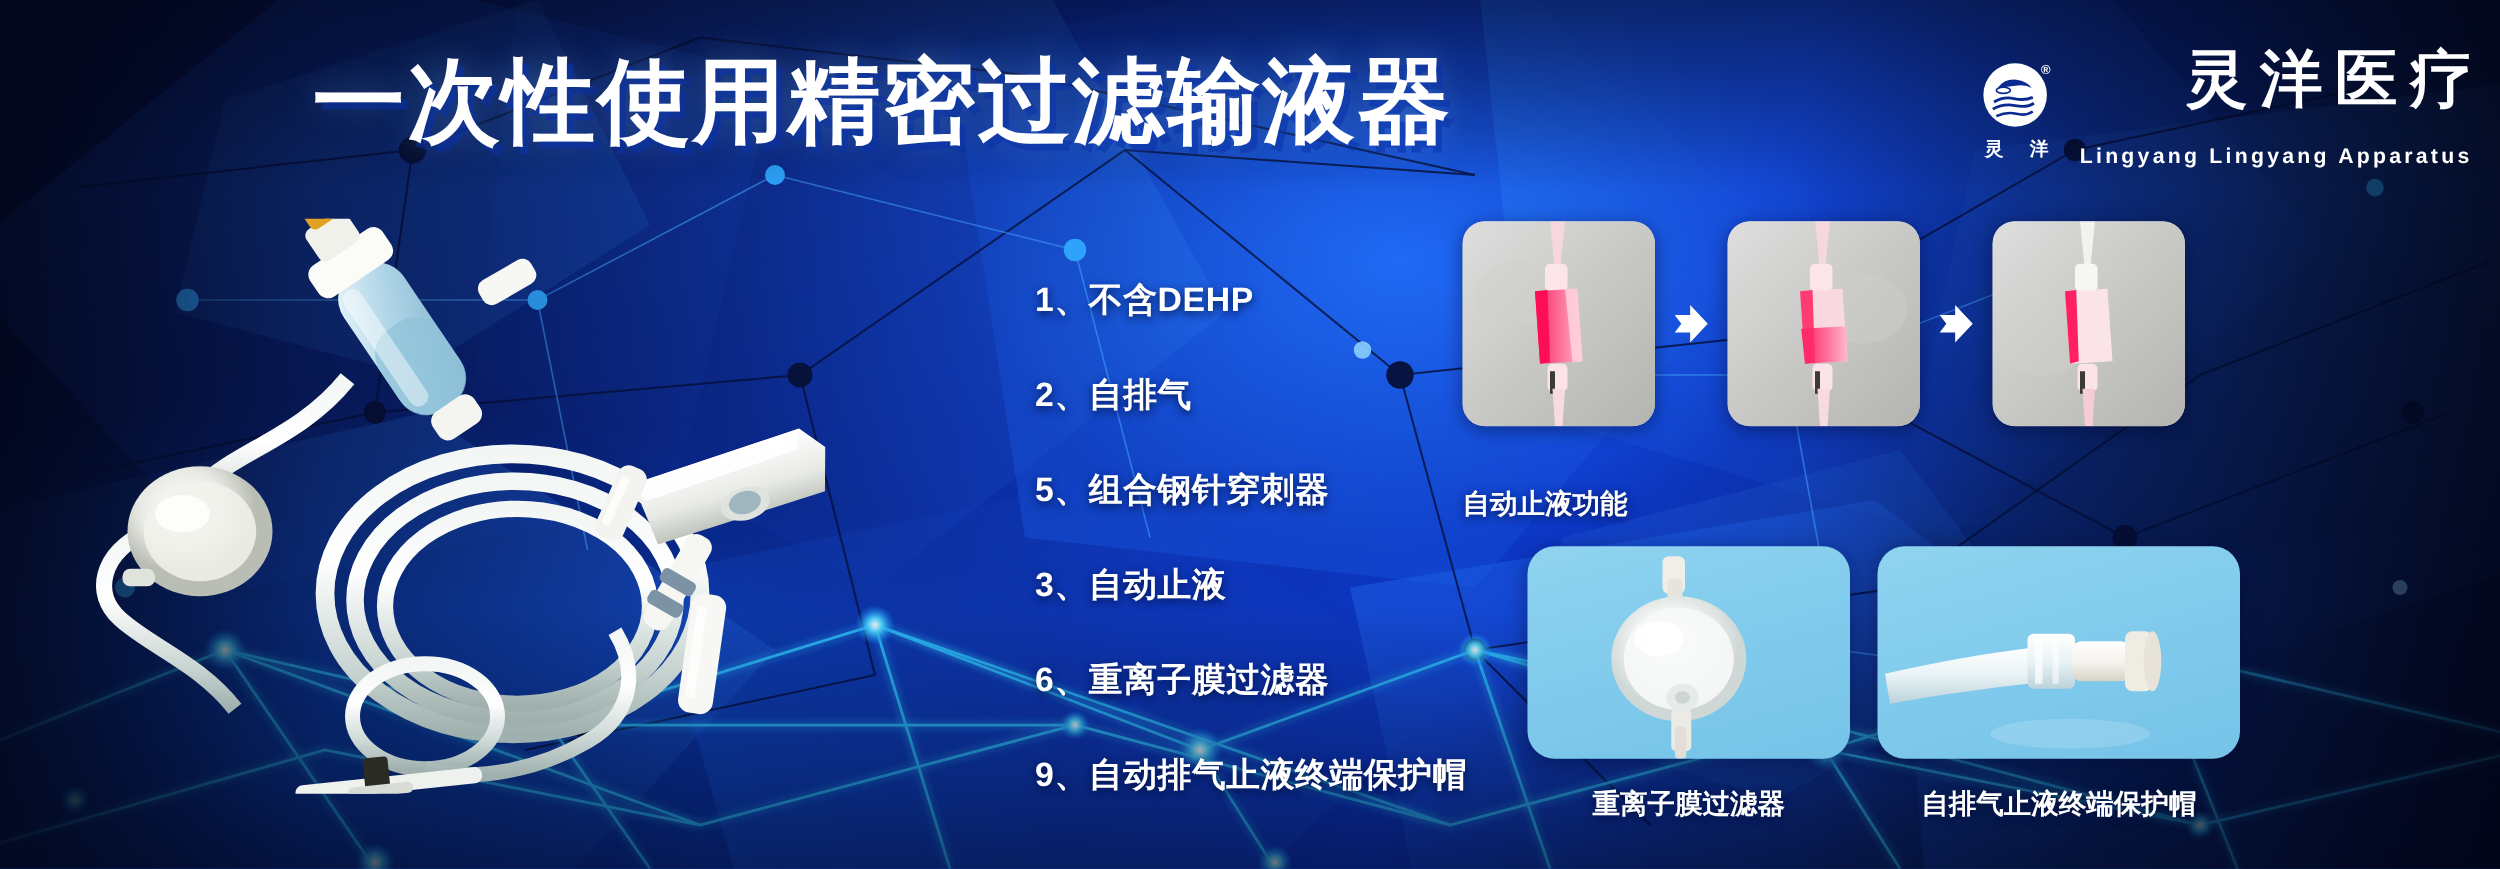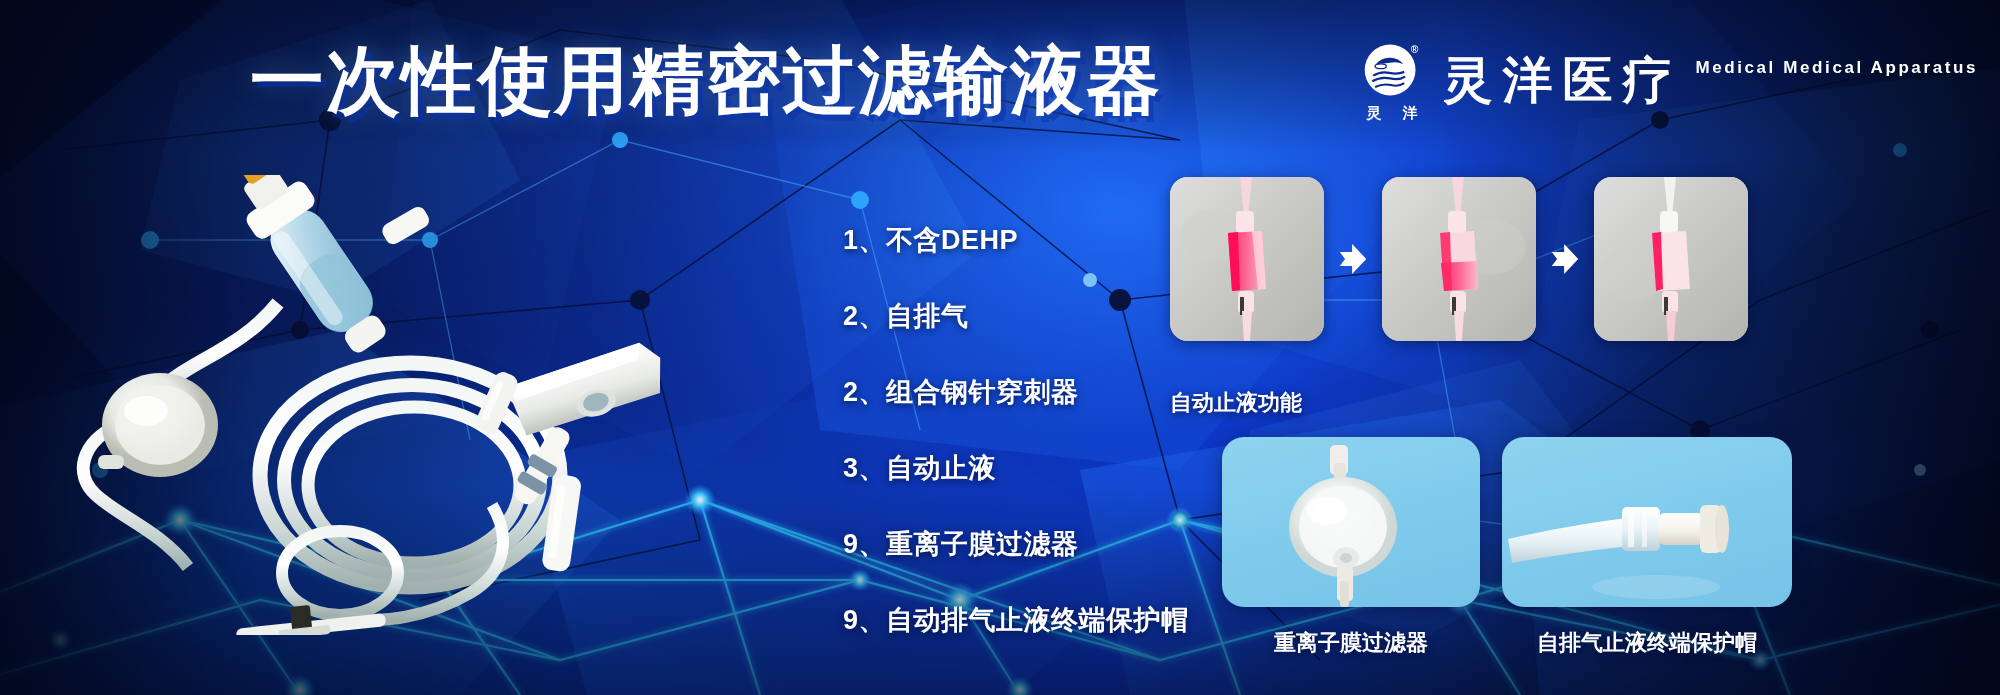--- a/index.html
+++ b/index.html
@@ -33,26 +33,26 @@
     text-shadow:
       5px 6px 0 rgba(10,50,170,.55),
       0 0 26px rgba(120,190,255,.35);
   }
 
   
   #brand{position:absolute;right:22px;top:38px;display:flex;align-items:center;gap:18px;}
   .mark{display:flex;flex-direction:column;align-items:center;gap:2px;}
   .mark-circle{position:relative;width:64px;height:64px;}
   .mark-sub{display:flex;gap:20px;font-size:15px;font-weight:700;color:#fff;letter-spacing:1px;}
-  .brand-text{display:flex;flex-direction:row;align-items:flex-start;gap:23px;}
+  .brand-text{display:flex;flex-direction:column;align-items:flex-end;gap:23px;}
   .brand-cn{font-size:50px;line-height:1.02;font-weight:700;color:#fff;letter-spacing:10px;margin-right:-10px;}
   .brand-en{font-size:17px;font-weight:700;color:#fff;letter-spacing:2.6px;margin-top:3px;}
 
   
-  #features{position:absolute;left:828px;top:222px;display:flex;flex-direction:column;gap:40px;margin-left:15px;}
+  #features{position:absolute;left:828px;top:222px;display:flex;flex-direction:column;gap:40px;}
   .feature{
     font-size:27px;font-weight:700;color:#fff;white-space:nowrap;letter-spacing:.5px;
     text-shadow:0 2px 7px rgba(2,16,64,.85);
   }
 
   
   #product{position:absolute;left:40px;top:175px;width:760px;height:460px;}
 
   
   #seq{position:absolute;left:1170px;top:177px;display:flex;align-items:center;gap:0;}
@@ -225,30 +225,30 @@
           <text x="54" y="16" font-size="11" font-weight="700" fill="#fff" font-family="Liberation Sans, sans-serif">®</text>
         </svg>
       </div>
       <div class="mark-sub">
         <span>灵</span>
         <span>洋</span>
       </div>
     </div>
     <div class="brand-text">
       <div class="brand-cn">灵洋医疗</div>
-      <div class="brand-en">Medical Medical Apparatus</div>
+      <div class="brand-en">Lingyang Lingyang Apparatus</div>
     </div>
   </div>
 
   <div id="features">
     <div class="feature">1、不含DEHP</div>
     <div class="feature">2、自排气</div>
-    <div class="feature">2、组合钢针穿刺器</div>
+    <div class="feature">5、组合钢针穿刺器</div>
     <div class="feature">3、自动止液</div>
-    <div class="feature">9、重离子膜过滤器</div>
+    <div class="feature">6、重离子膜过滤器</div>
     <div class="feature">9、自动排气止液终端保护帽</div>
   </div>
 
   <div id="product">
     <svg viewBox="0 0 760 460" width="760" height="460">
       <defs>
         <linearGradient id="tube" x1="0" y1="0" x2="0" y2="1">
           <stop offset="0" stop-color="#f2f6f4"></stop>
           <stop offset="38%" stop-color="#ffffff"></stop>
           <stop offset="75%" stop-color="#cbd7d4"></stop>

